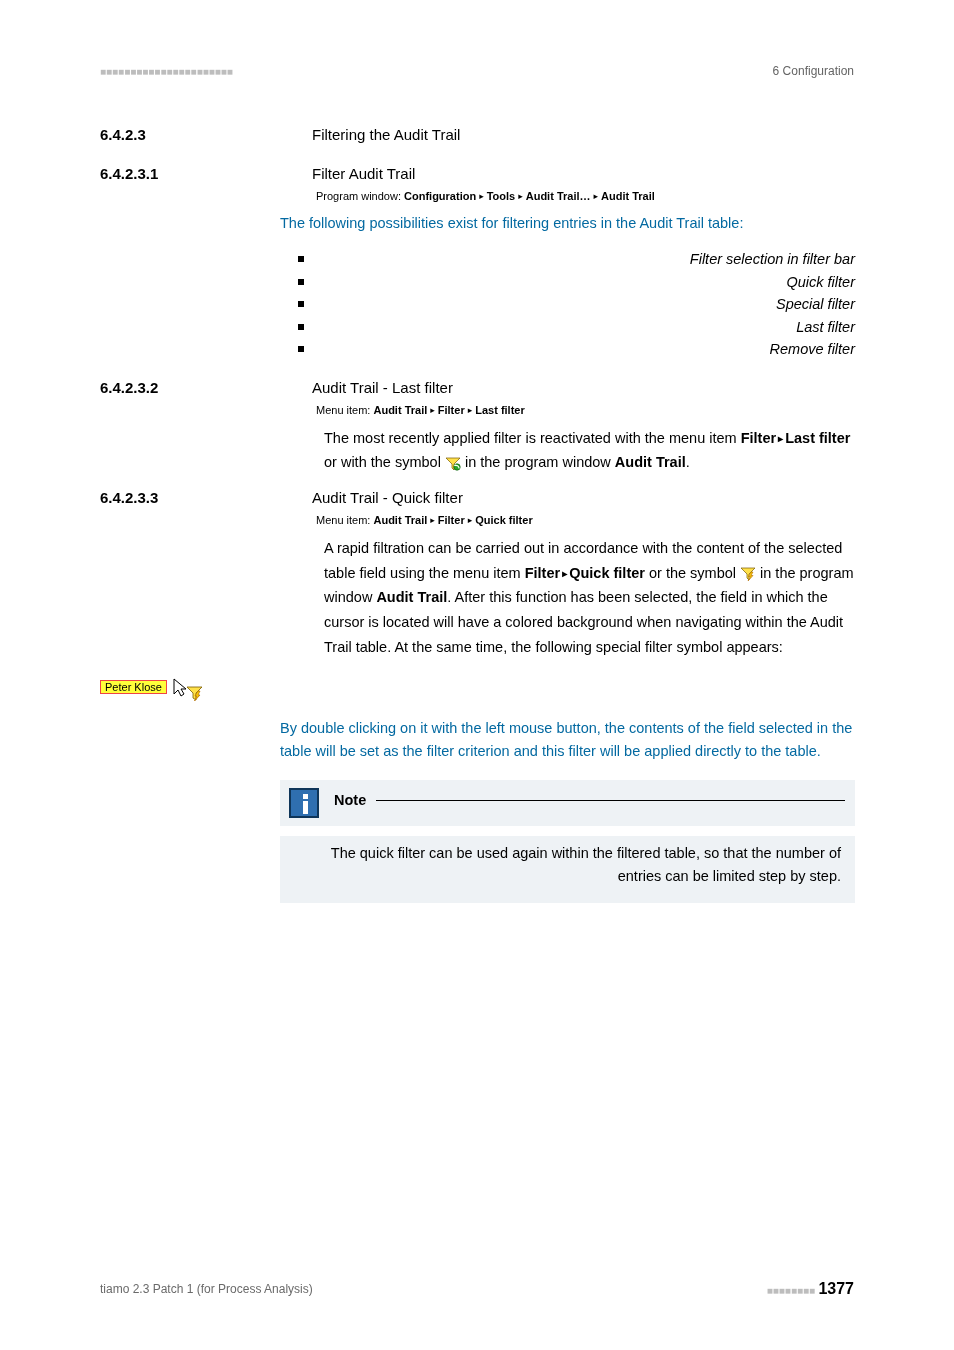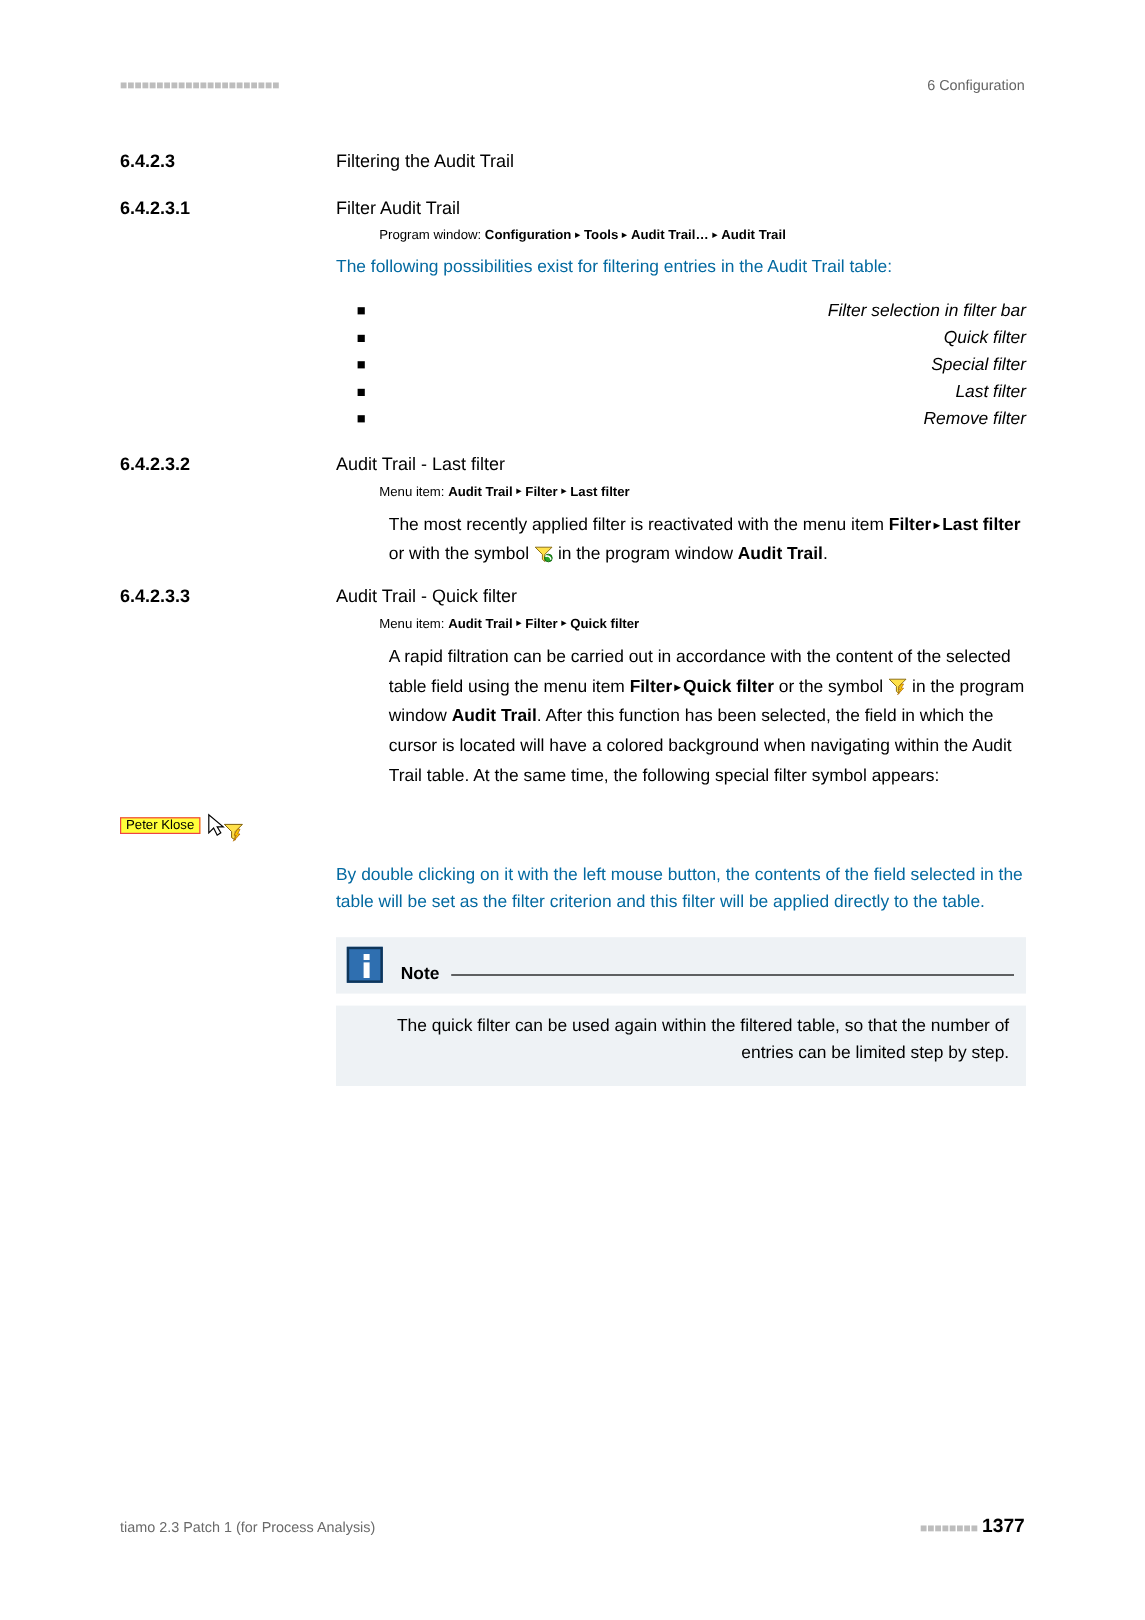--- a/index.html
+++ b/index.html
@@ -23,20 +23,21 @@
     margin-bottom: 48px;
   }
   .header-dashes {
     letter-spacing: 0px;
     color: #bdbdbd;
     font-size: 10px;
   }
   .section-row {
     display: flex;
     margin-bottom: 8px;
+    gap: 32px;
   }
   .sec-num {
     width: 180px;
     font-weight: 700;
     font-size: 15px;
     color: #000;
     flex-shrink: 0;
   }
   .sec-num.sub { width: 180px; }
   .sec-title {
@@ -164,21 +165,21 @@
   }
   .note-icon::after {
     content: "";
     position: absolute;
     left: 12px; top: 11px;
     width: 5px; height: 13px;
     background: #fff;
   }
   .note-title-cell {
     flex: 1;
-    padding: 23px 10px 8px 6px;
+    padding: 12px 10px 8px 6px;
   }
   .note-title-row {
     display: flex;
     align-items: center;
     gap: 10px;
   }
   .note-title {
     font-weight: 700;
     font-size: 14.5px;
   }
@@ -190,21 +191,21 @@
   }
   .note-body {
     background: #eef2f5;
     padding: 6px 14px 16px 14px;
     font-size: 14.5px;
     line-height: 1.55;
     text-align: right;
   }
   .footer-row {
     position: absolute;
-    bottom: 68px;
+    bottom: 52px;
     left: 100px;
     right: 100px;
     display: flex;
     justify-content: space-between;
     align-items: center;
     font-size: 12px;
     color: #6a6a6a;
   }
   .footer-dashes {
     color: #bdbdbd;

